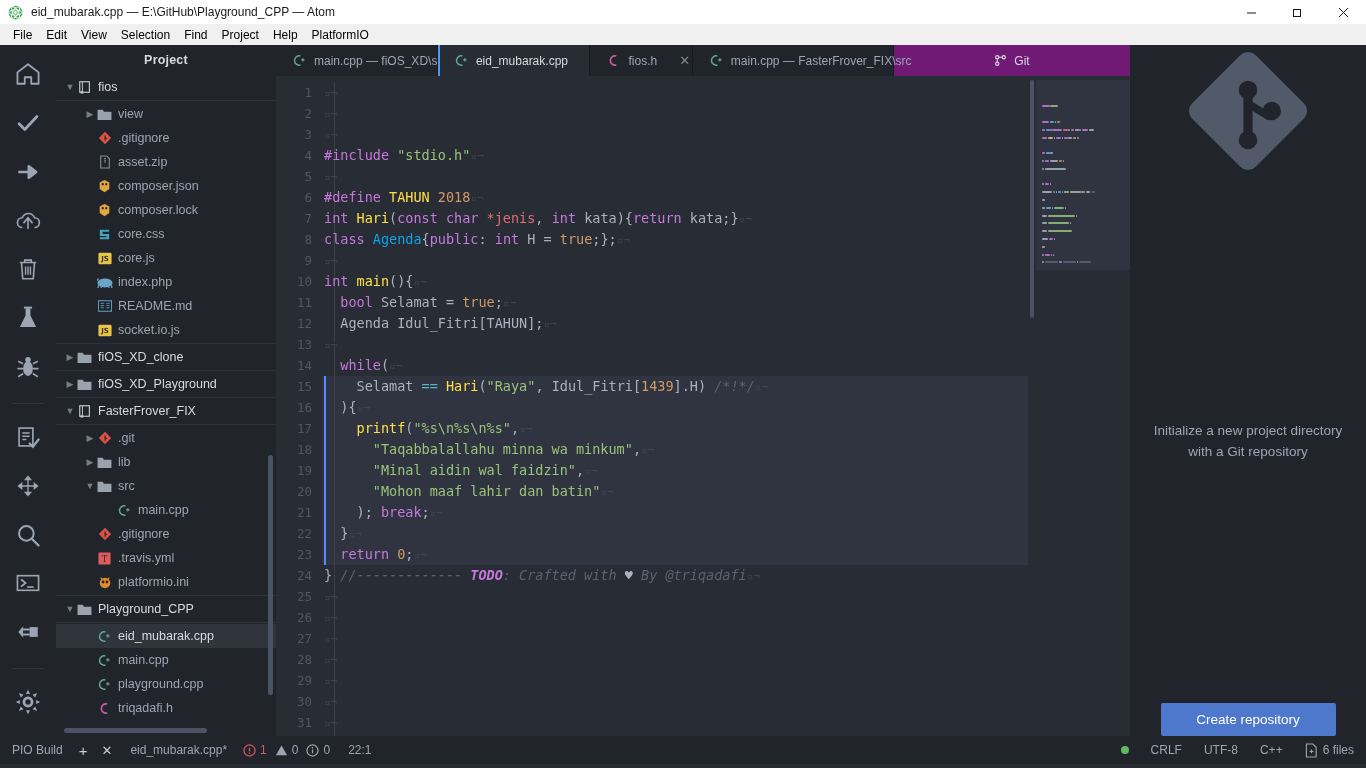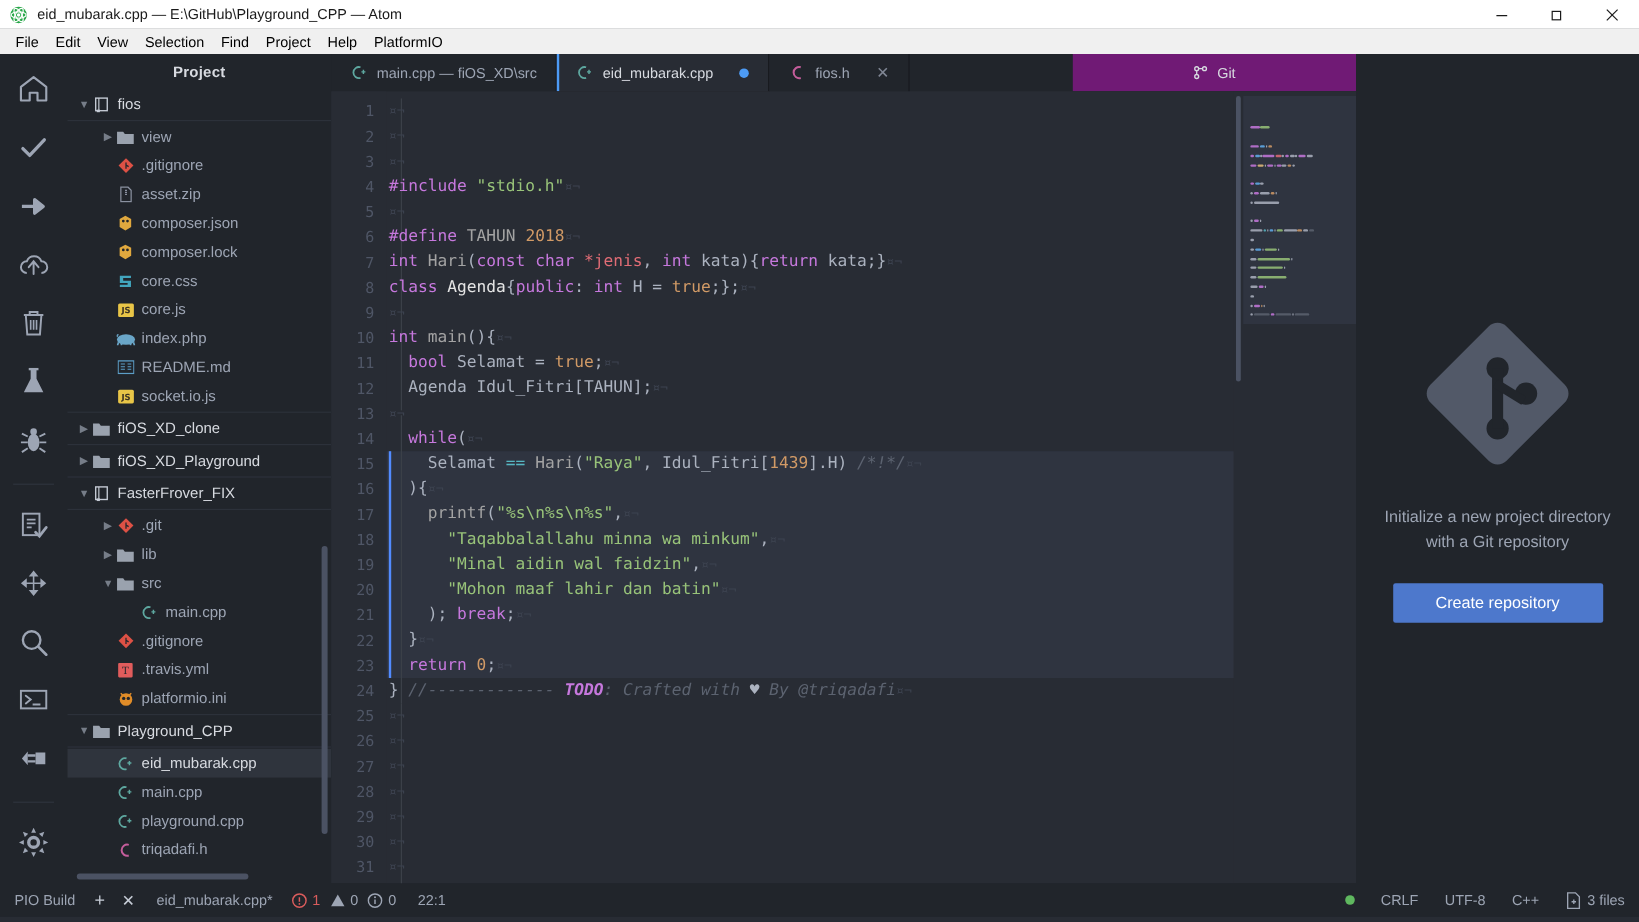--- a/index.html
+++ b/index.html
@@ -152,22 +152,22 @@
     background: #528bff; z-index: 3;
   }
   .indentguide {
     position: absolute; width: 1px; background: #3b4048; z-index: 1;
   }
 
   
   .t-pre  { color: #c678dd; }   
   .t-str  { color: #98c379; }   
   .t-kw   { color: #c678dd; }
-  .t-fn   { color: #a3a3a3; }   
-  .t-cls  { color: #e5e5e5; }   
+  .t-fn   { color: #fde047; }   
+  .t-cls  { color: #0ea5e9; }   
   .t-num  { color: #d19a66; }   
   .t-var  { color: #e06c75; }   
   .t-txt  { color: #abb2bf; }   
   .t-op   { color: #56b6c2; }   
   .t-cmt  { color: #5c6370; font-style: italic; }
   .t-todo { color: #c678dd; font-style: italic; font-weight: bold; }
   .t-inv  { color: #3d4350; font-size: 11px; }
   .t-heart{ color: #abb2bf; }
 
   
@@ -180,21 +180,21 @@
   .mm-row { position: absolute; height: 2px; border-radius: 1px; }
   .mm-scroll {
     position: absolute; left: 2px; top: 4px; width: 4px; height: 238px;
     background: #4b5263; border-radius: 2px;
   }
 
   
   .gitpanel {
     width: 236px; flex: 0 0 236px; background: #21252b;
     display: flex; flex-direction: column; align-items: center;
-    justify-content: center; padding: 0 18px;
+    justify-content: space-between; padding: 0 18px;
   }
   .git-logo { margin-bottom: 26px; }
   .git-msg {
     font-size: 13.5px; color: #9da5b4; text-align: center; line-height: 21px; margin-bottom: 24px;
   }
   .git-btn {
     background: #4d78cc; color: #ffffff; font-size: 13.5px; padding: 9px 0;
     width: 175px; text-align: center; border: none; border-radius: 2px;
     font-family: "Liberation Sans", sans-serif;
   }
@@ -641,20 +641,29 @@
             <span class="tab-dot"></span>
           </div>
           <div class="tab">
             <span class="tab-ico">
               <svg width="15" height="13" viewBox="0 0 16 14" class="ic-h">
                 <path d="M11 2.2 A5 5 0 1 0 11 11.8" fill="none" stroke="currentColor" stroke-width="1.8"></path>
               </svg>
             </span>
             <span>fios.h</span>
             <span class="tab-close">✕</span>
+          </div>
+          <div class="tab">
+            <span class="tab-ico">
+              <svg width="15" height="13" viewBox="0 0 16 14" class="ic-cpp">
+                <path d="M9 2.2 A5 5 0 1 0 9 11.8" fill="none" stroke="currentColor" stroke-width="1.6"></path>
+                <path d="M11.6 4.5 V8.2 M9.8 6.35 H13.4" stroke="currentColor" stroke-width="1.3"></path>
+              </svg>
+            </span>
+            <span>main.cpp — FasterFrover_FIX\src</span>
           </div>
           <div class="git-tab">
             <svg width="13" height="13" viewBox="0 0 16 16">
               <circle cx="4" cy="4" r="2" fill="none" stroke="#d7dae0" stroke-width="1.4"></circle>
               <circle cx="4" cy="12" r="2" fill="none" stroke="#d7dae0" stroke-width="1.4"></circle>
               <circle cx="12" cy="4" r="2" fill="none" stroke="#d7dae0" stroke-width="1.4"></circle>
               <path d="M4 6 V10 M6 4 H10" stroke="#d7dae0" stroke-width="1.3"></path>
             </svg>
             <span>Git</span>
           </div>
@@ -874,18 +883,18 @@
         </span>
       <span class="st-item">CRLF</span>
       <span class="st-item">UTF-8</span>
       <span class="st-item">C++</span>
       <span class="st-item">
         <svg width="13" height="15" viewBox="0 0 14 16" style="margin-right:5px">
           <path d="M1.5 1 H8.5 L12 4.5 V15 H1.5 Z" fill="none" stroke="#9da5b4" stroke-width="1.2"></path>
           <line x1="7" y1="7" x2="7" y2="11" stroke="#9da5b4" stroke-width="1.2"></line>
           <line x1="5" y1="9" x2="9" y2="9" stroke="#9da5b4" stroke-width="1.2"></line>
         </svg>
-        <span>3 files</span>
+        <span>6 files</span>
       </span>
     </div>
   </div>
 
 </div>
 
 </body></html>

